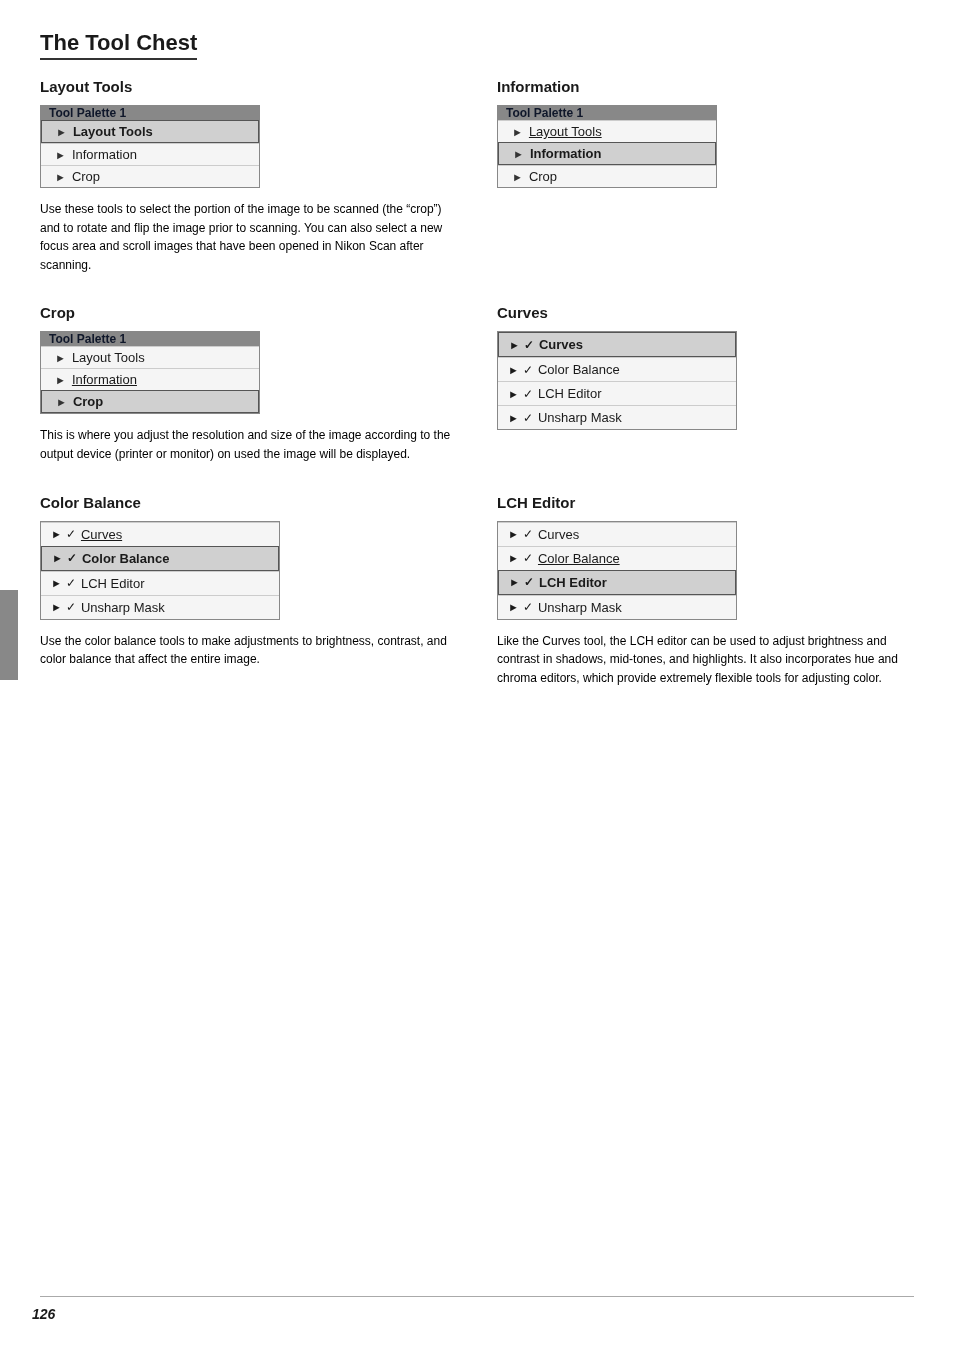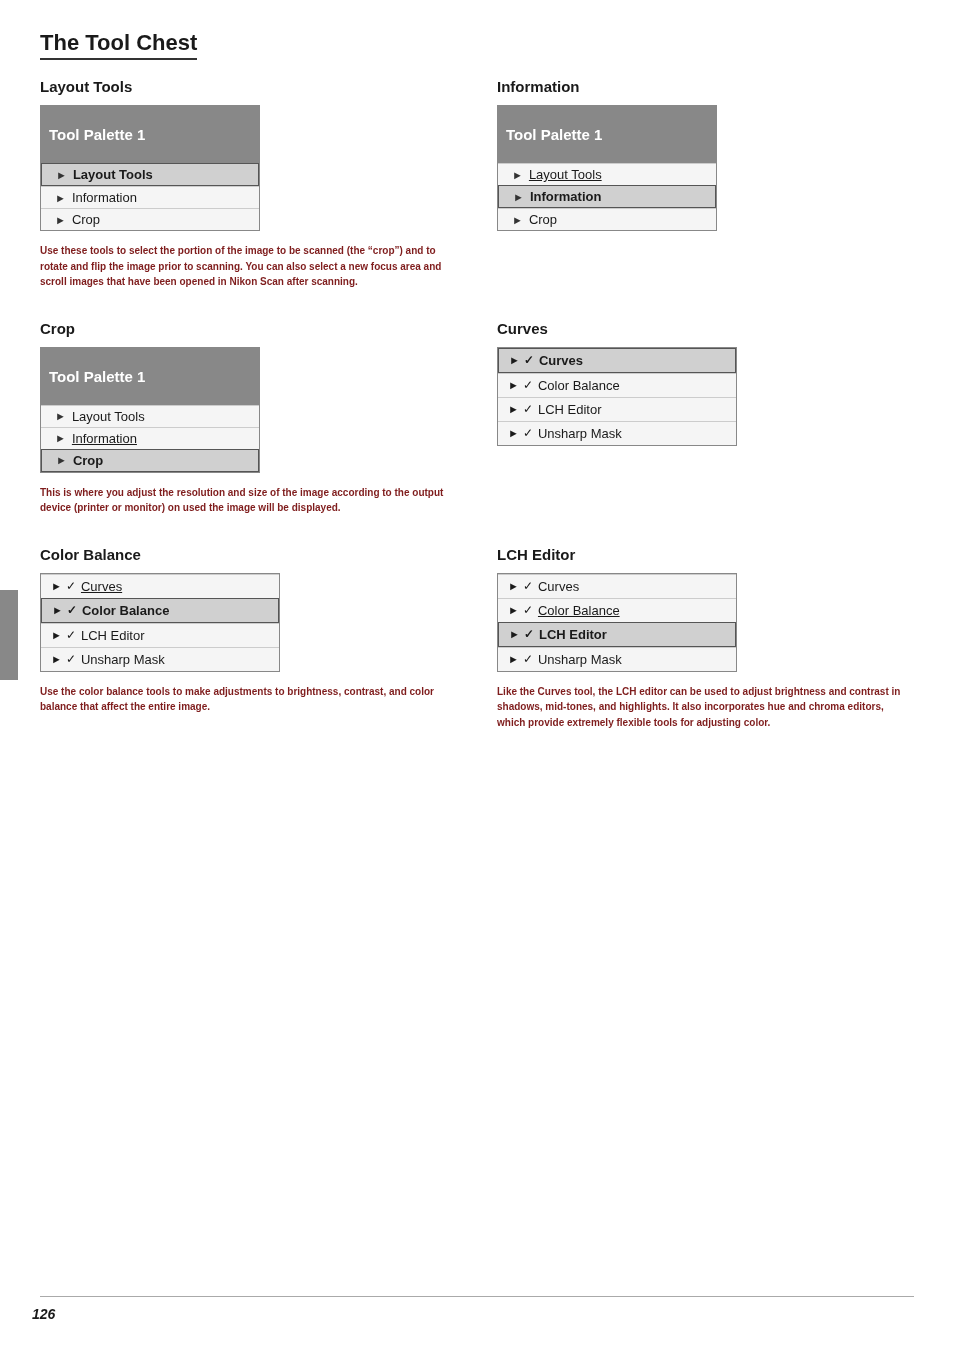--- a/index.html
+++ b/index.html
@@ -43,24 +43,24 @@
     .tool-palette {
       border: 1.5px solid #888;
       background: #f0f0f0;
       width: 220px;
       margin-bottom: 12px;
       font-size: 13px;
     }
 
     .tool-palette-header {
       background: #888;
-      color: #ffffff;
-      padding: 20px 8px;
-      font-weight: bold;
-      font-size: 15px;
+      color: #0f172a;
+      padding: 0 8px;
+      font-weight: bold;
+      font-size: 12px;
     }
 
     .tool-palette-item {
       display: flex;
       align-items: center;
       padding: 3px 8px 3px 14px;
       border-top: 1px solid #ccc;
       background: #f5f5f5;
       font-size: 13px;
     }
@@ -71,24 +71,23 @@
       border: 1.5px solid #555;
     }
 
     .tool-palette-item .arrow {
       margin-right: 6px;
       font-size: 11px;
       color: #333;
     }
 
     .section-desc {
-      font-size: 10px;
+      font-size: 12px;
       line-height: 1.55;
-      color: #7f1d1d;
-      font-weight: bold;
+      color: #000000;
     }
 
     
     .curves-palette {
       border: 1.5px solid #888;
       background: #f0f0f0;
       width: 240px;
       margin-bottom: 12px;
       font-size: 13px;
     }

